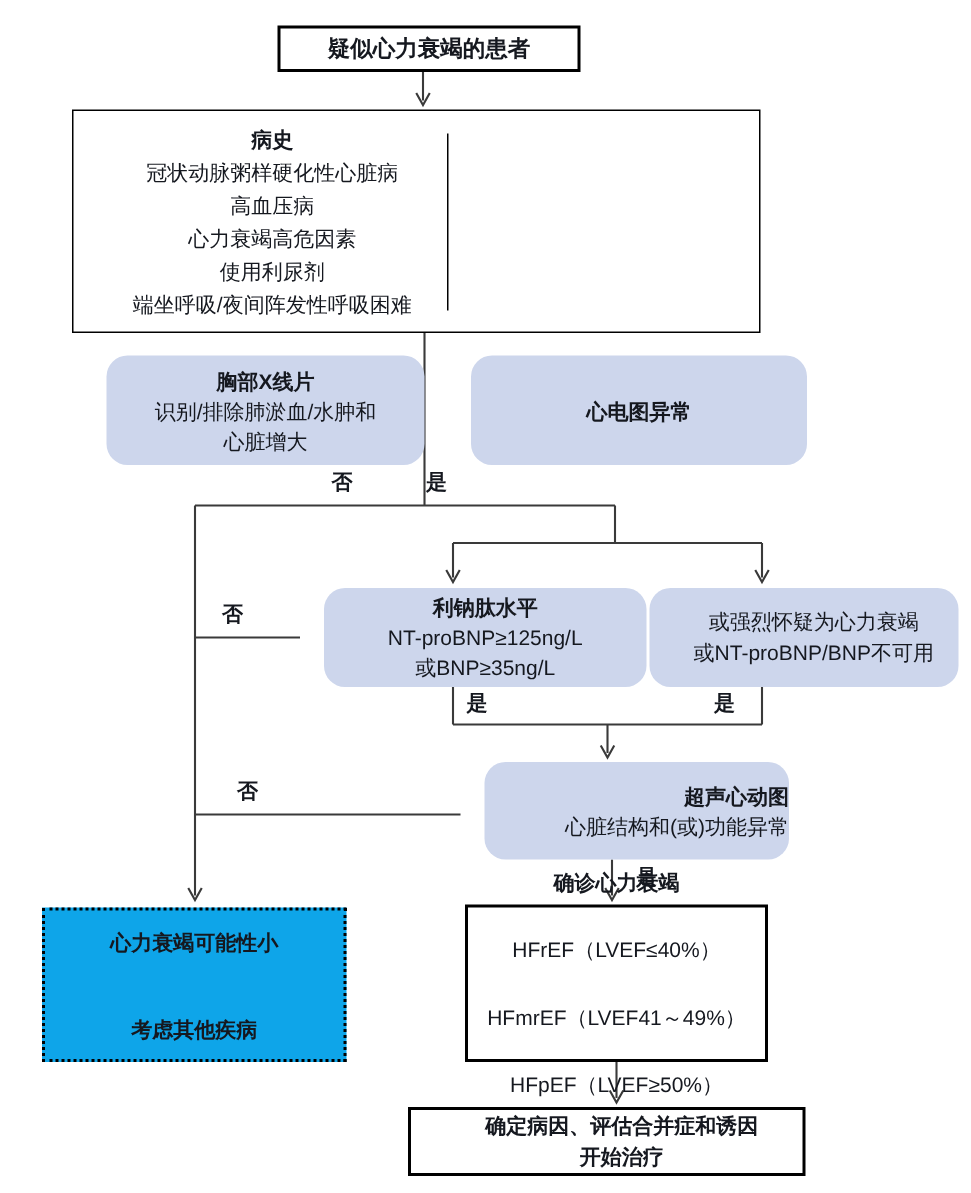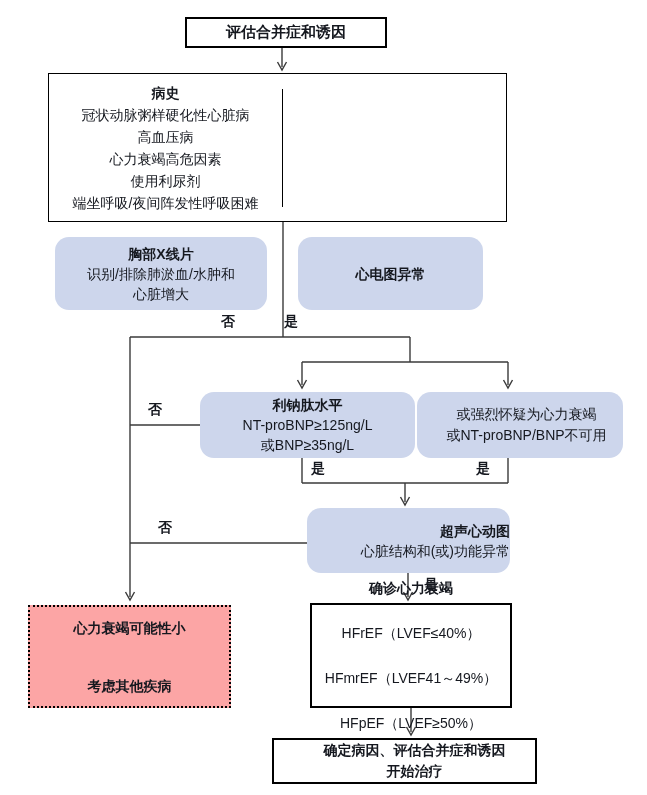--- a/index.html
+++ b/index.html
@@ -5,28 +5,28 @@
   html,body{margin:0;padding:0;background:#ffffff;}
   .canvas{
     position:relative;width:647px;height:795px;background:#ffffff;overflow:hidden;
     font-family:"Liberation Sans","DejaVu Sans",sans-serif;color:#15181f;
   }
   .lines{position:absolute;left:0;top:0;width:647px;height:795px;z-index:1;}
   .node{position:absolute;z-index:2;box-sizing:border-box;display:flex;flex-direction:column;
         align-items:center;justify-content:center;text-align:center;}
   .rect{border:2px solid #000000;background:#ffffff;}
   .thin{border-width:1.5px;}
-  .round{background:#cdd6ec;border-radius:14px;}
-  .dotted{border:2px dotted #000000;background:#fca5a5;gap:36px;}
+  .round{background:#cdd6ec;border-radius:14px;margin-left:16px;}
+  .dotted{border:2px dotted #000000;background:#0ea5e9;gap:36px;}
   .bold{font-weight:bold;}
   .t15{font-size:15px;}
   .t14{font-size:14px;line-height:20px;}
   .lh21{line-height:21px;}
   .lh22{line-height:22px;}
-  .bigbox{flex-direction:row;align-items:center;justify-content:flex-start;padding:0;}
+  .bigbox{flex-direction:row;align-items:center;justify-content:flex-start;padding:16px;}
   .col{flex:1;display:flex;flex-direction:column;align-items:center;justify-content:center;
        font-size:14px;line-height:22px;}
   .divider{width:0;border-left:1.5px solid #000000;height:118px;}
   .blabel{position:absolute;z-index:3;font-weight:bold;font-size:14px;width:28px;text-align:center;}
 </style>
 </head>
 <body>
 
 <div class="canvas">
 
@@ -59,42 +59,42 @@
     <line x1="130" y1="543" x2="307" y2="543"></line>
 
     <line x1="408" y1="573" x2="408" y2="597"></line>
     <polyline points="403.5,592 408,600 412.5,592"></polyline>
 
     <line x1="411" y1="708" x2="411" y2="732"></line>
     <polyline points="406.5,727 411,735 415.5,727"></polyline>
   </svg>
 
   <div class="node rect bold t15" style="left:185px;top:17px;width:202px;height:31px;">
-    <div>评估合并症和诱因</div>
+    <div>疑似心力衰竭的患者</div>
   </div>
 
   <div class="node rect thin bigbox" style="left:48px;top:73px;width:459px;height:149px;">
     <div class="col" style="flex:0 0 233px;">
       <div class="bold">病史</div>
       <div>冠状动脉粥样硬化性心脏病</div>
       <div>高血压病</div>
       <div>心力衰竭高危因素</div>
       <div>使用利尿剂</div>
       <div>端坐呼吸/夜间阵发性呼吸困难</div>
     </div>
     <div class="divider"></div>
   </div>
 
   <div class="node round t14" style="left:55px;top:237px;width:212px;height:73px;">
     <div class="bold">胸部X线片</div>
     <div>识别/排除肺淤血/水肿和</div>
     <div>心脏增大</div>
   </div>
 
-  <div class="node round t14 bold" style="left:298px;top:237px;width:185px;height:73px;">
+  <div class="node round t14 bold" style="left:298px;top:237px;width:224px;height:73px;">
     <div>心电图异常</div>
   </div>
 
   <div class="node round t14" style="left:200px;top:392px;width:215px;height:66px;">
     <div class="bold">利钠肽水平</div>
     <div>NT-proBNP≥125ng/L</div>
     <div>或BNP≥35ng/L</div>
   </div>
 
   <div class="node round t14 lh21" style="left:417px;top:392px;width:206px;height:66px;padding-left:13px;">

